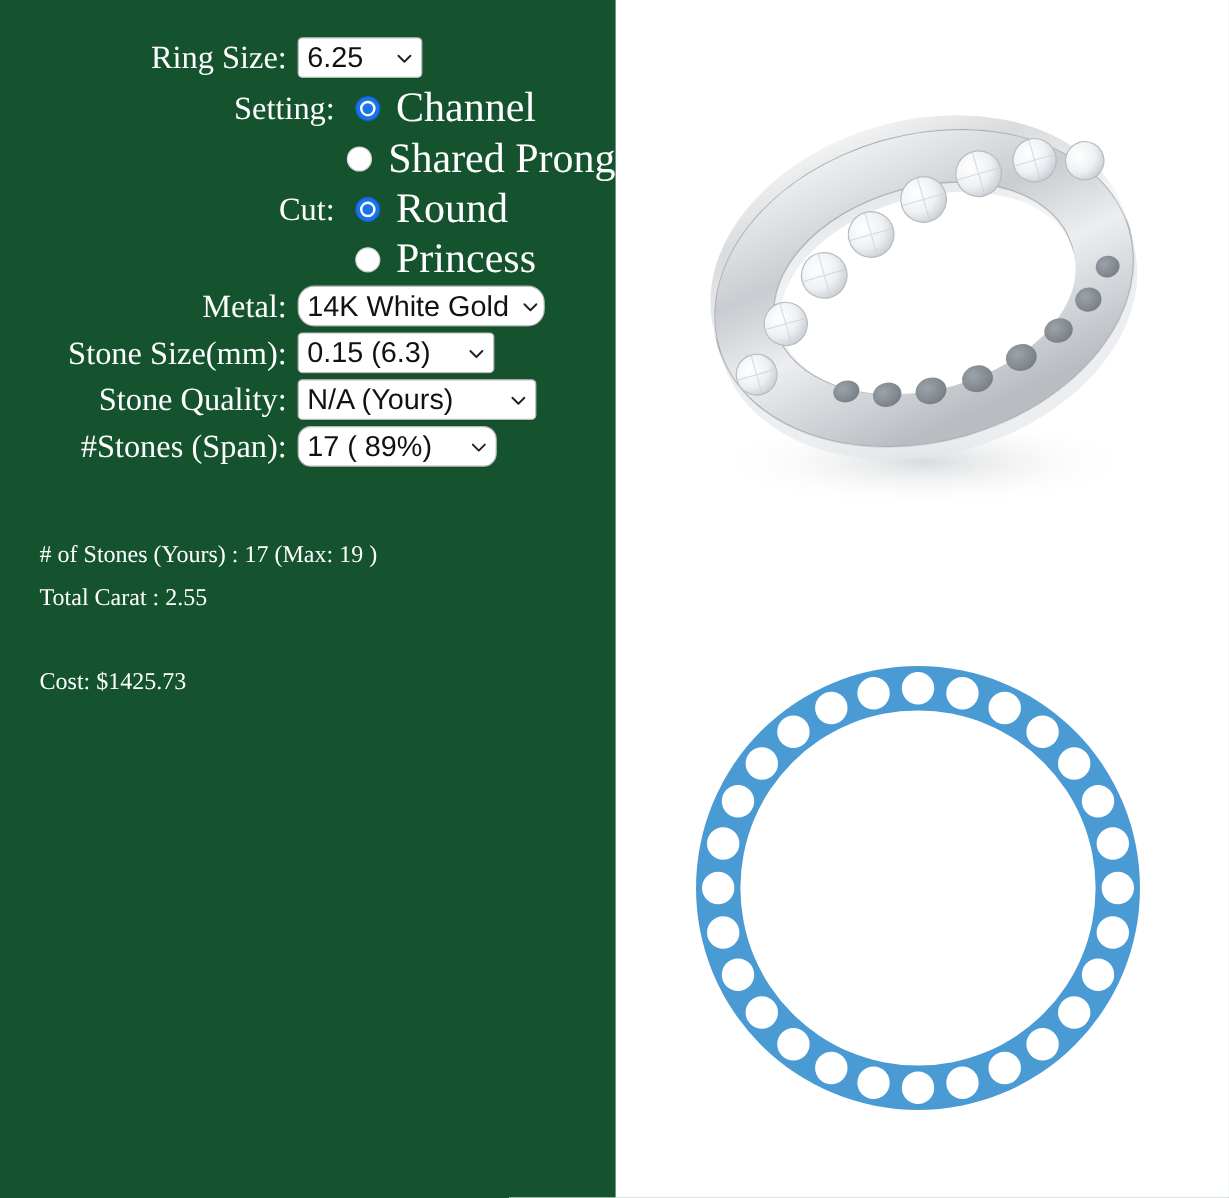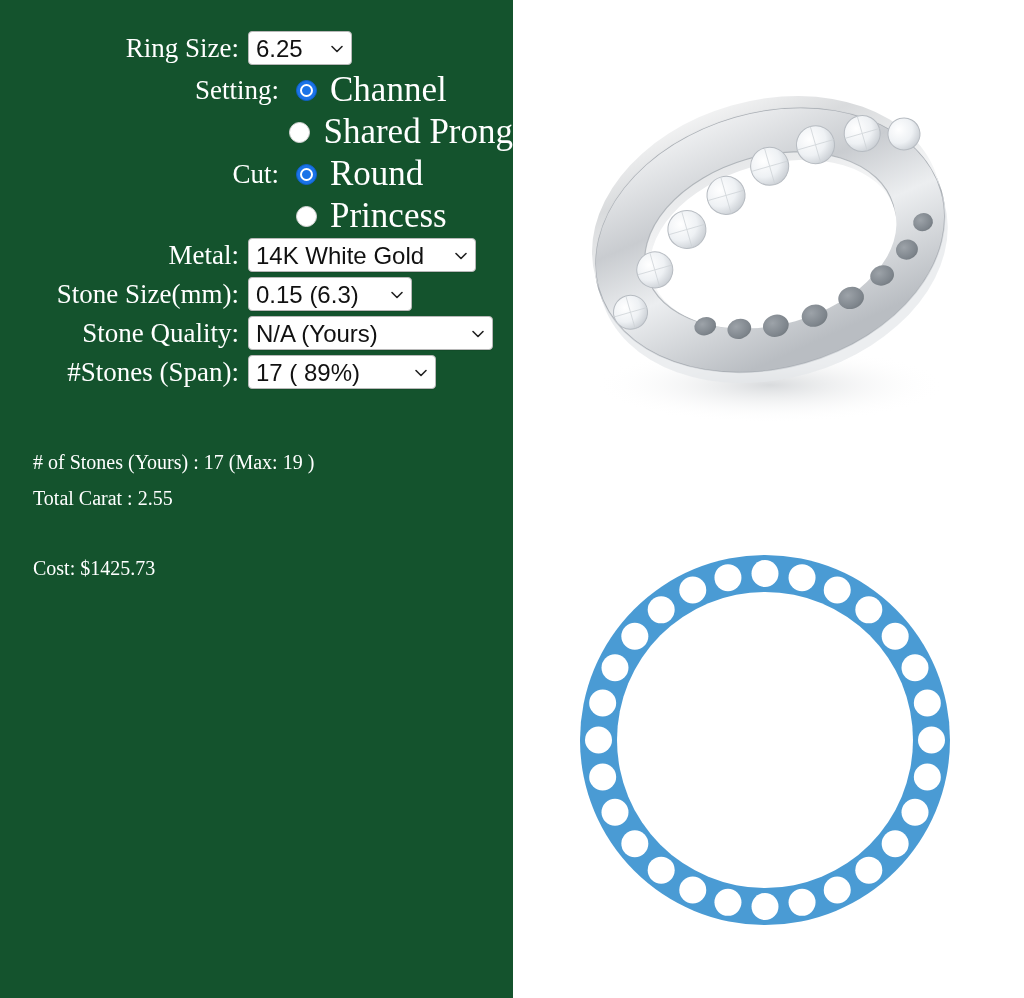--- a/index.html
+++ b/index.html
@@ -82,24 +82,24 @@
   }
   .chev {
     width: 16px;
     height: 16px;
     flex: 0 0 auto;
     display: block;
   }
   .chev svg { display: block; }
 
   .sel-ringsize  { width: 104px; }
-  .sel-metal     { width: 228px; }
+  .sel-metal     { width: 206px; border-radius: 14px; }
   .sel-stonesize { width: 164px; }
-  .sel-quality   { width: 245px; }
-  .sel-stones    { width: 188px; }
+  .sel-quality   { width: 199px; }
+  .sel-stones    { width: 166px; border-radius: 11px; }
 
   
   .radio-row {
     display: flex;
     align-items: center;
     min-height: 42px;
     margin-bottom: 0;
     padding-left: 40px;
   }
   .radio-outer {

